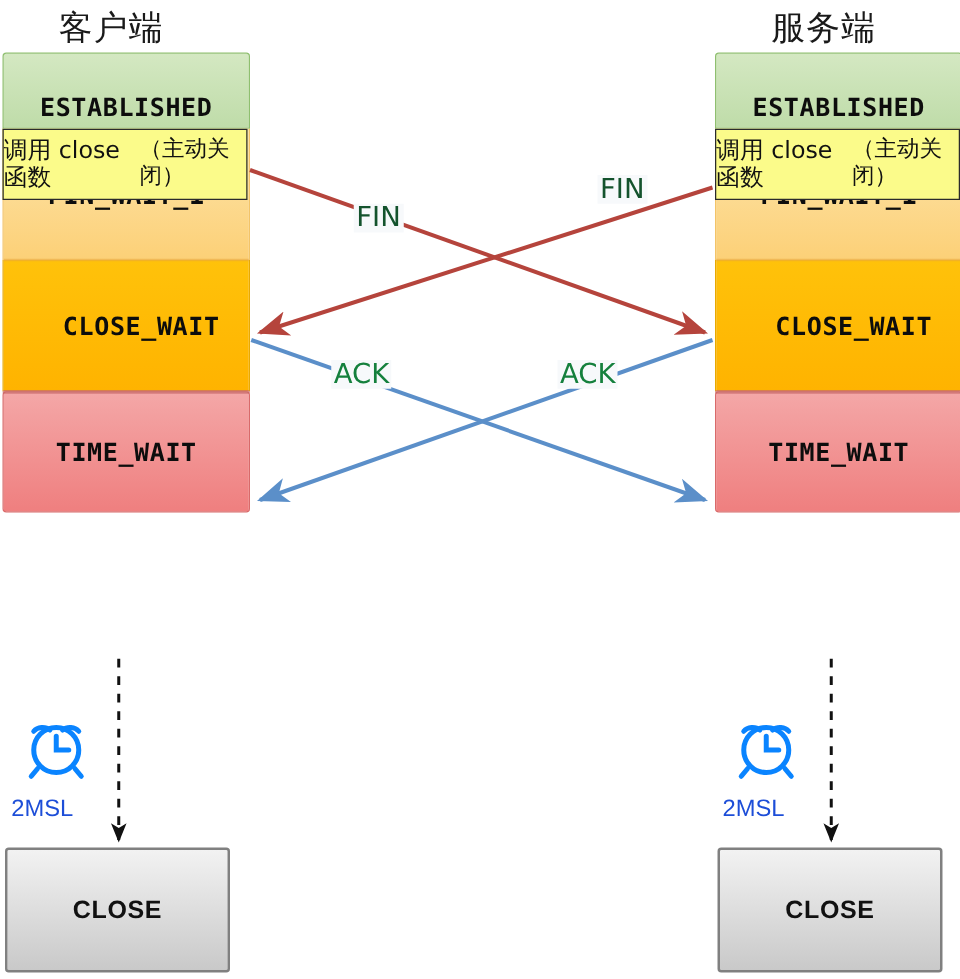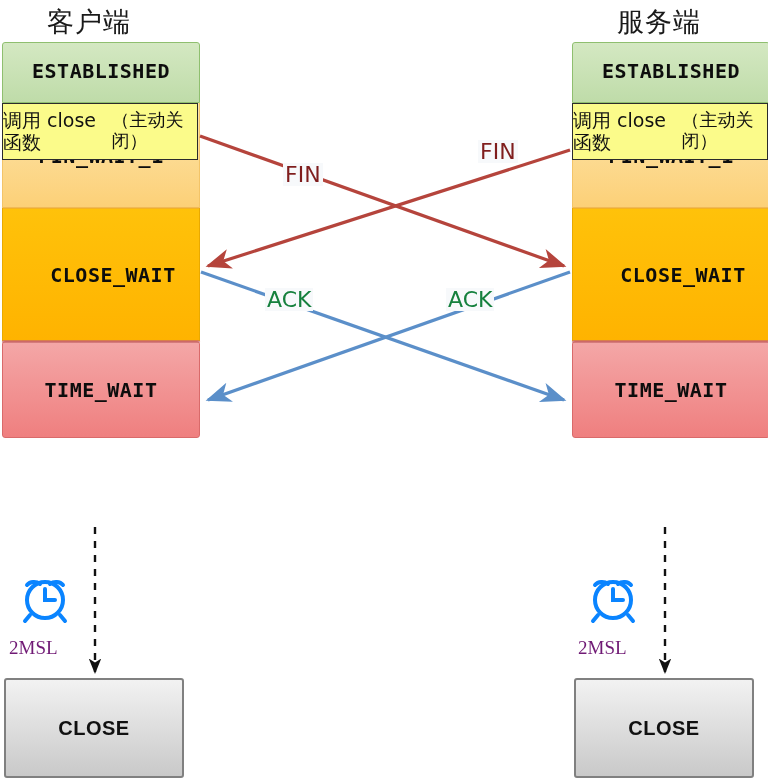--- a/index.html
+++ b/index.html
@@ -40,30 +40,30 @@
     font-size:20px;
     color:#0d0d0d;
     letter-spacing:0.5px;
   }
   .s-established{
     height:61px;
     background:linear-gradient(180deg,#d4e8c2 0%,#bfdca9 100%);
     border:1px solid #8fbf6f;
     border-radius:3px 3px 0 0;
     align-items:flex-end;
-    padding-bottom:19px;
+    padding-bottom:4px;
   }
   .s-finwait1{
     height:105px;
     background:linear-gradient(180deg,#fde6ae 0%,#fcd077 100%);
     border-left:1px solid #f3c468;
     border-right:1px solid #f3c468;
   }
   .s-closewait{
-    height:133px;
+    height:105px;
     background:linear-gradient(180deg,#ffc20a 0%,#ffb300 100%);
     border-left:1px solid #e9a900;
     border-right:1px solid #e9a900;
     padding-left:24px;
   }
   .s-timewait{
     height:97px;
     background:linear-gradient(180deg,#f4a7a7 0%,#ef7f7f 100%);
     border:1px solid #d96a6a;
     border-radius:3px;
@@ -110,43 +110,43 @@
     font-family:Liberation Sans, sans-serif;
     font-weight:bold;font-size:20px;color:#111;
     letter-spacing:0.5px;
   }
   #close-client{left:4px;top:678px;}
   #close-server{left:574px;top:678px;}
 
   
   .msl-label{
     position:absolute;
-    color:#701a75;
+    color:#1d4ed8;
     font-size:19px;
-    font-family:Liberation Serif, serif;
+    font-family:Liberation Sans, sans-serif;
   }
   #msl-client{left:9px;top:637px;}
   #msl-server{left:578px;top:637px;}
 
   .clock-icon{position:absolute;}
   #clock-client{left:14px;top:567px;}
   #clock-server{left:582px;top:567px;}
 
   
   #arrows{position:absolute;left:0;top:0;width:768px;height:783px;pointer-events:none;}
 
   .lbl{
     position:absolute;
     font-family:"DejaVu Sans","Liberation Sans",sans-serif;
     font-size:22px;
     background:#f7f9fb;
     padding:0 2px;
     line-height:1.05;
   }
-  .lbl-fin{color:#7f1d1d;}
+  .lbl-fin{color:#14532d;}
   .lbl-ack{color:#15803d;}
   #fin-left{left:283px;top:163px;}
   #fin-right{left:478px;top:140px;}
   #ack-left{left:265px;top:288px;}
   #ack-right{left:446px;top:288px;}
 </style>
 </head>
 <body>
 
 <div class="canvas">

